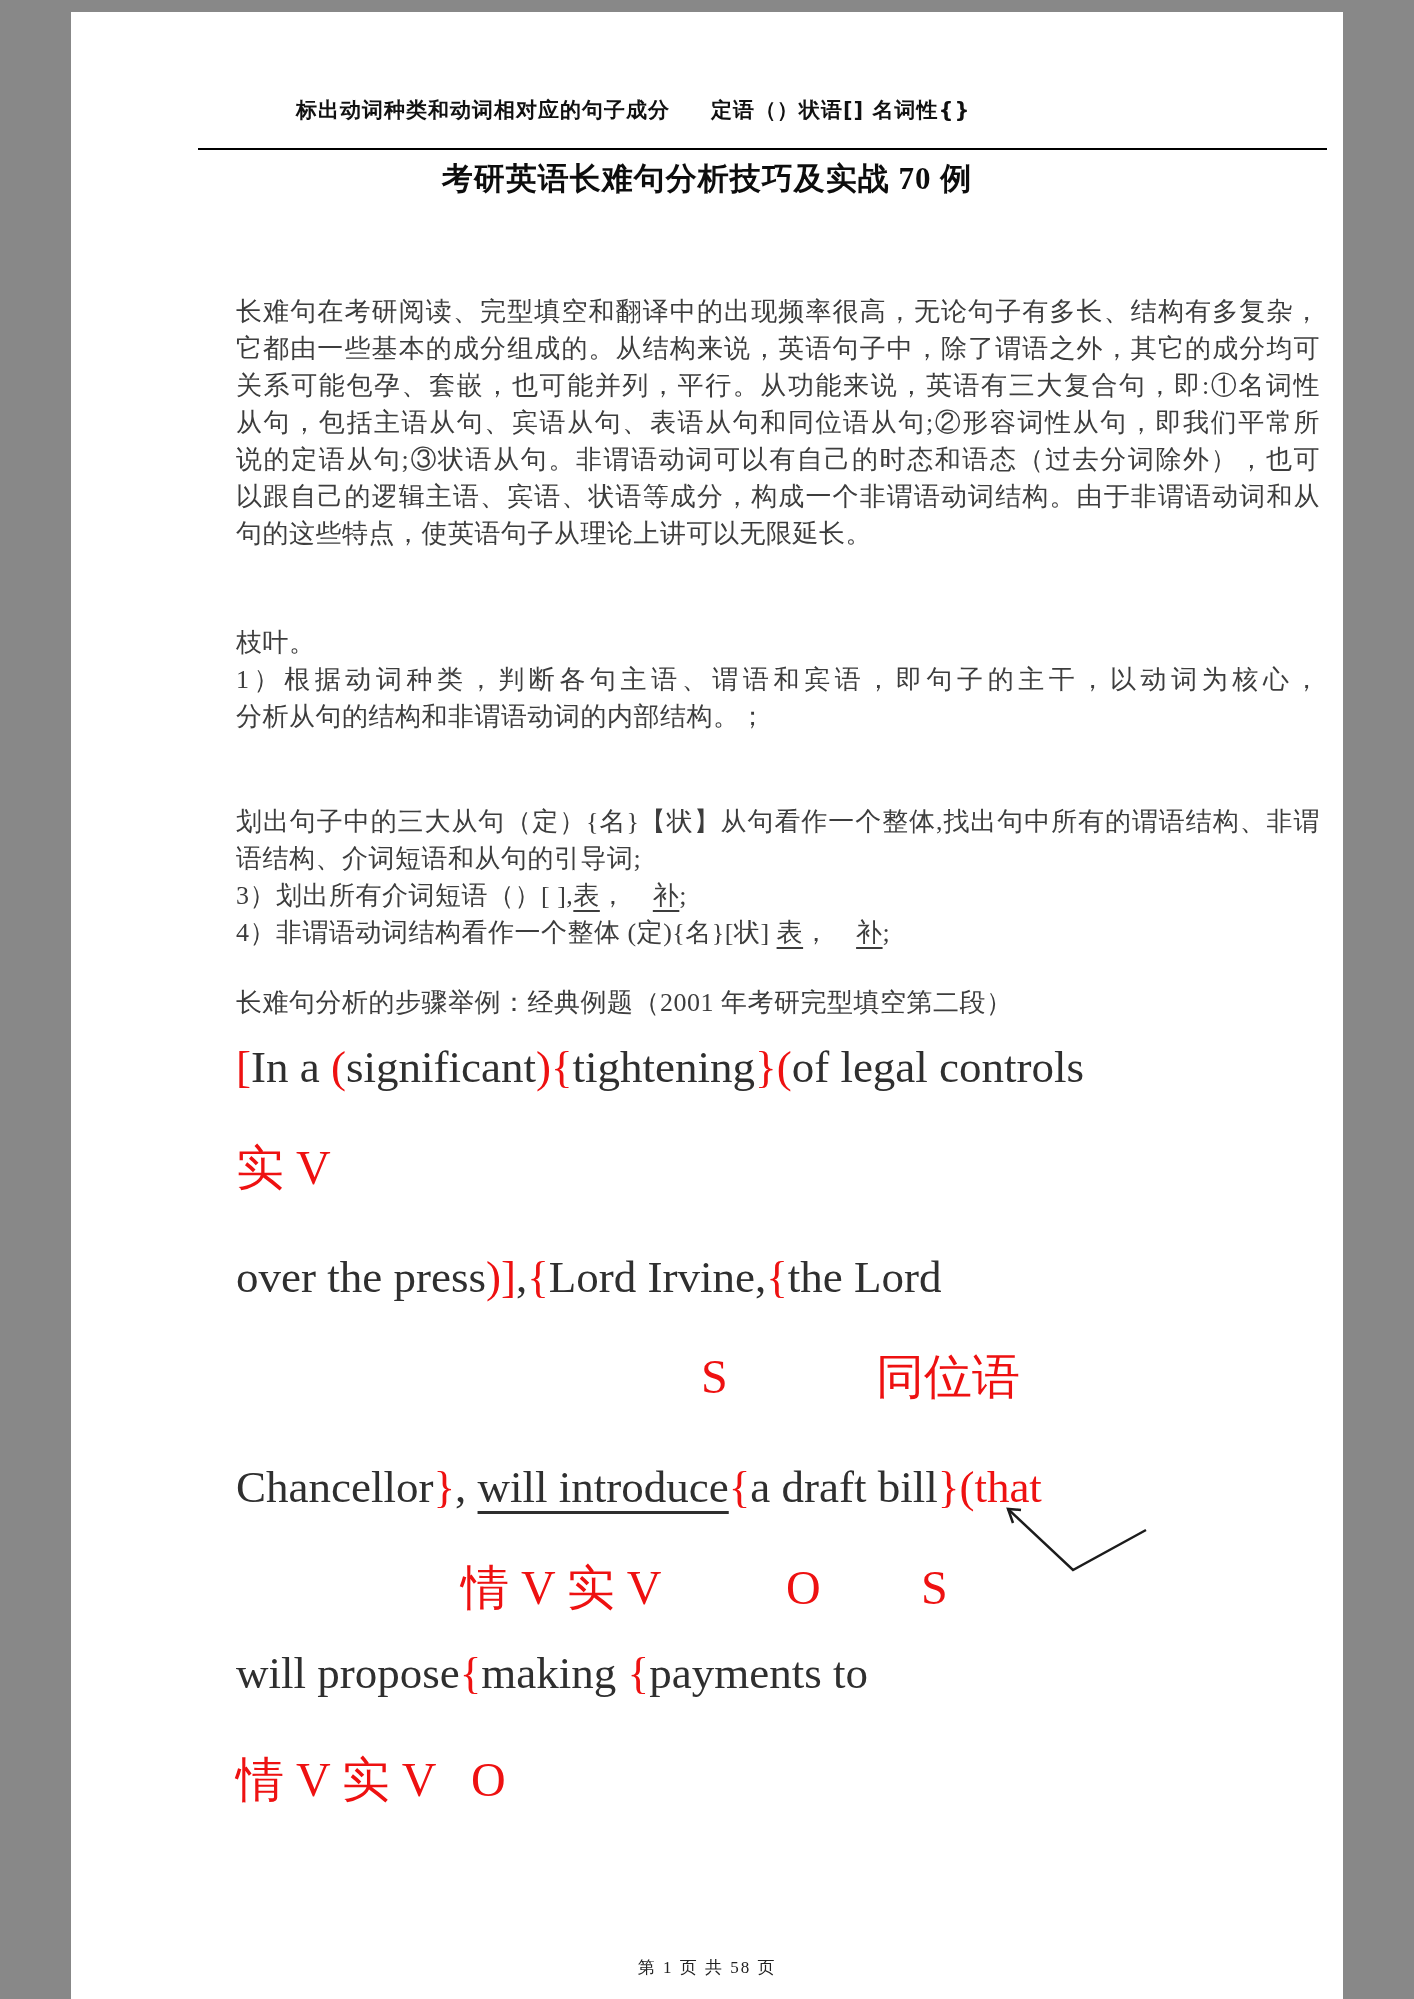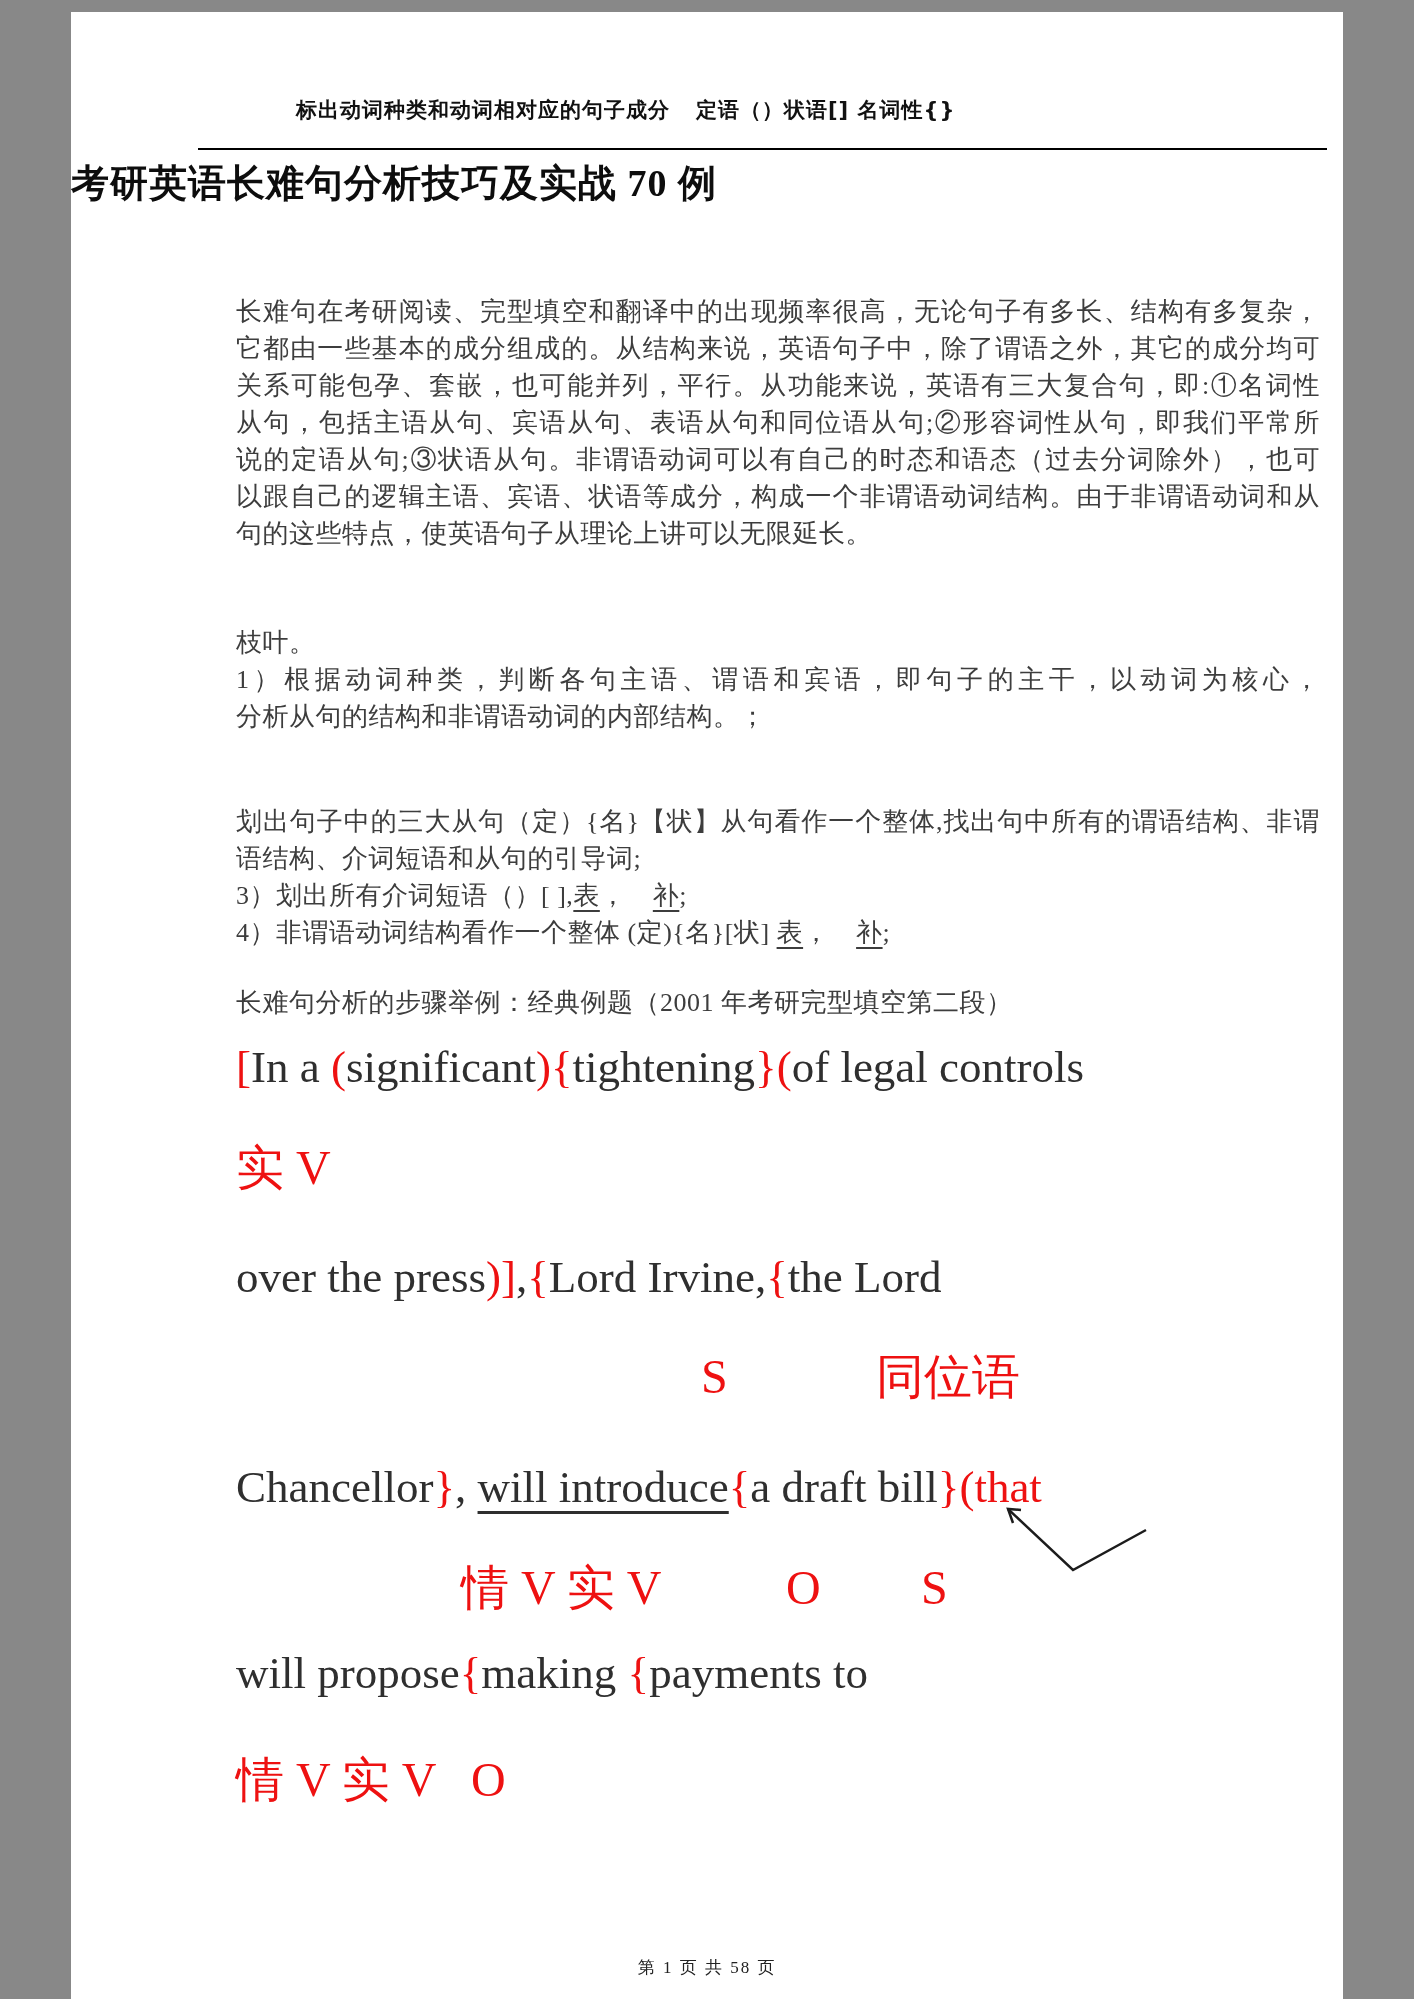--- a/index.html
+++ b/index.html
@@ -12,28 +12,28 @@
     font-family:"Liberation Serif","DejaVu Serif",serif;
   }
   
   .hdr{
     position:absolute;top:84px;
     font-family:"DejaVu Sans","Liberation Sans",sans-serif;
     font-weight:bold;font-size:21px;color:#111;letter-spacing:1px;
     white-space:nowrap;
   }
   .hdr-left{left:225px;}
-  .hdr-right{left:625px;}
+  .hdr-right{left:640px;}
   .hdr-rule{
     position:absolute;left:127px;top:136px;width:1129px;height:2px;background:#000;
   }
   
   .title{
     position:absolute;left:0;right:0;top:146px;
-    text-align:left;font-weight:bold;font-size:38px;color:#0d0d0d;
+    text-align:center;font-weight:bold;font-size:31px;color:#0d0d0d;
     letter-spacing:1px;
   }
   
   .doc{
     position:absolute;left:165px;width:1084px;
     font-size:26px;line-height:37px;color:#3d3d3d;
     letter-spacing:0.5px;
   }
   .doc .ln{white-space:pre-wrap;}
   .doc .jl{text-align:justify;text-align-last:justify;}

